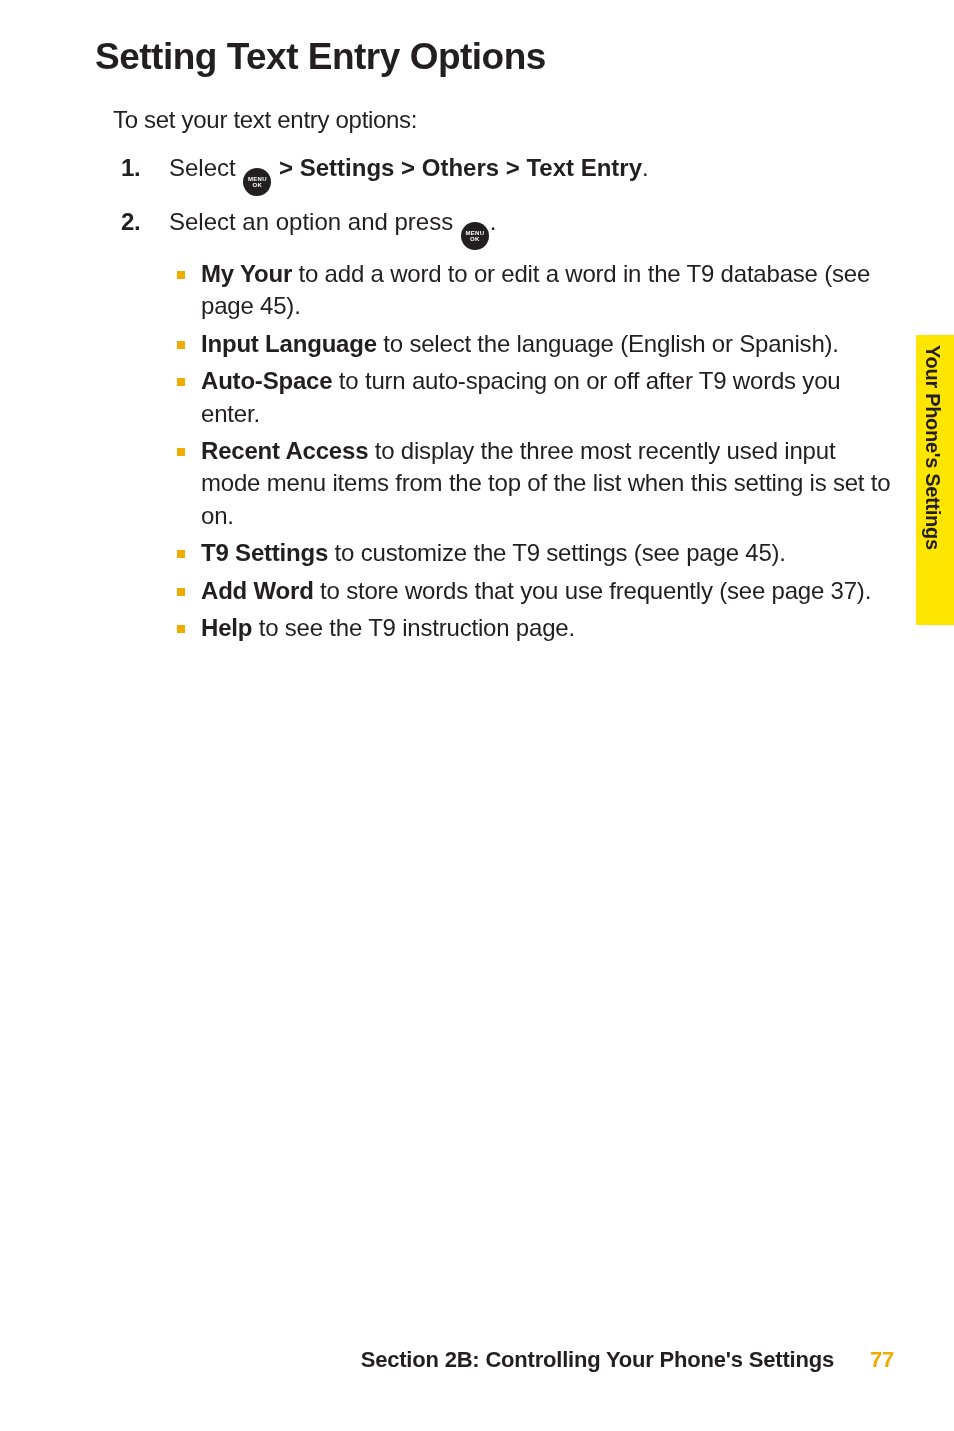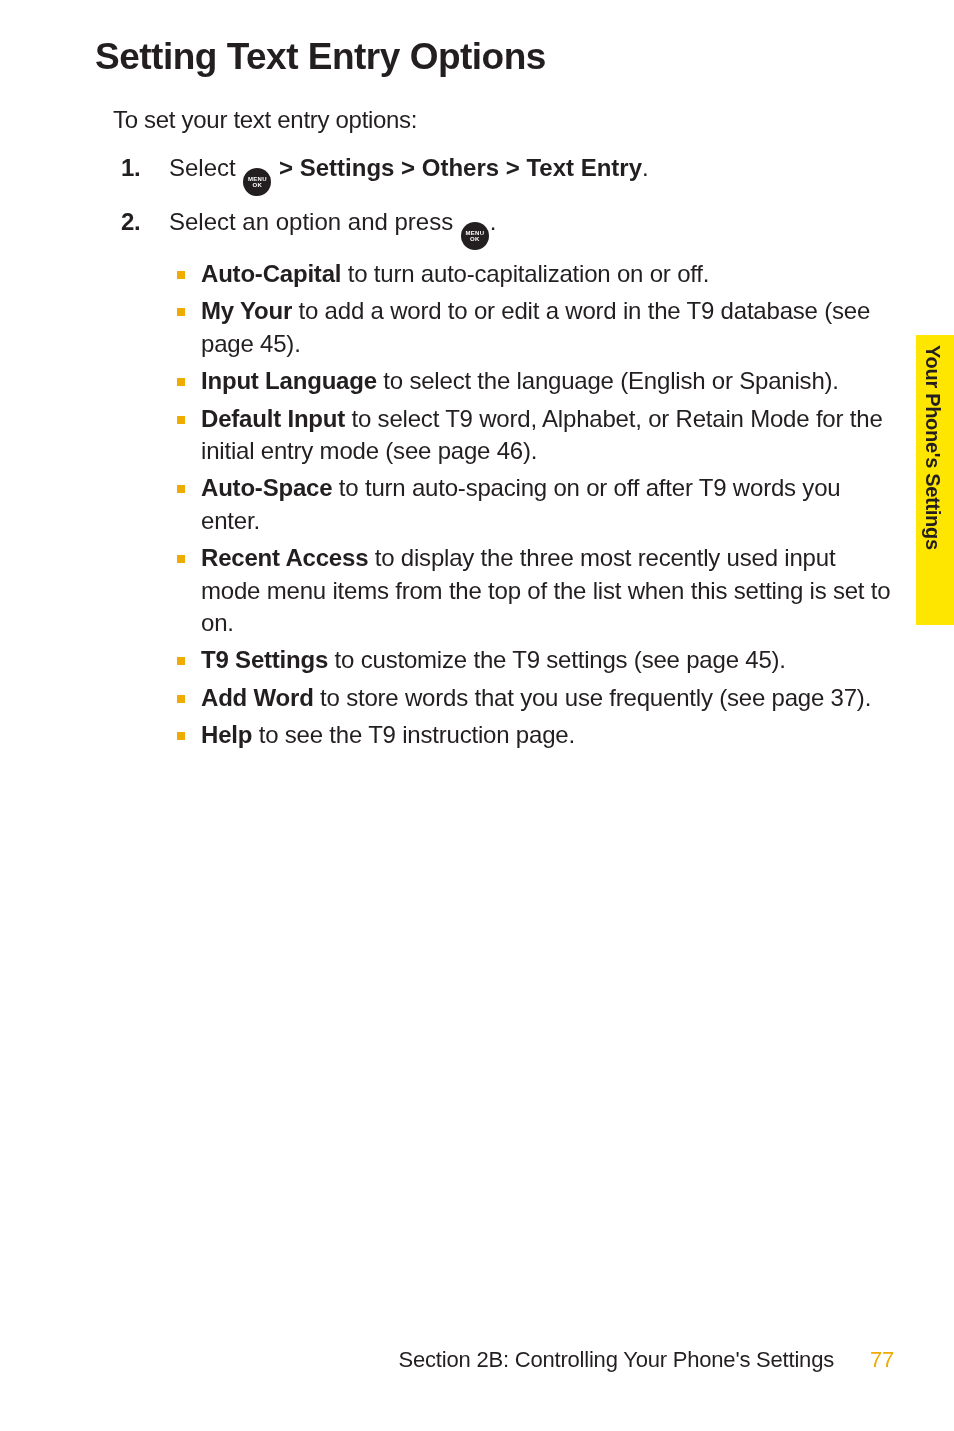--- a/index.html
+++ b/index.html
@@ -106,21 +106,21 @@
     font-size: 20px;
     font-weight: 700;
     white-space: nowrap;
     letter-spacing: -0.3px;
   }
   .footer {
     position: absolute;
     bottom: 58px;
     right: 60px;
     font-size: 22px;
-    font-weight: 400;
+    font-weight: 700;
     letter-spacing: -0.2px;
   }
   .page-num {
     color: #f0ab00;
     margin-left: 30px;
   }
   b { font-weight: 700; }
 </style>
 </head>
 <body>
@@ -141,24 +141,22 @@
     </li>
     <li class="step">
       <span class="step-num">2.</span>
       <span class="step-body">
         <span>Select an option and press </span><span class="menu-icon">
             <span class="menu-icon-inner">MENU
 OK</span>
           </span><span>.</span>
 
         <ul class="bullets">
-          <li><b>Auto-Capital</b><span> to turn auto-capitalization on or off.</span></li>
           <li><b>My Your</b><span> to add a word to or edit a word in the T9 database (see page 45).</span></li>
           <li><b>Input Language</b><span> to select the language (English or Spanish).</span></li>
-          <li><b>Default Input</b><span> to select T9 word, Alphabet, or Retain Mode for the initial entry mode (see page 46).</span></li>
           <li><b>Auto-Space</b><span> to turn auto-spacing on or off after T9 words you enter.</span></li>
           <li><b>Recent Access</b><span> to display the three most recently used input mode menu items from the top of the list when this setting is set to on.</span></li>
           <li><b>T9 Settings</b><span> to customize the T9 settings (see page 45).</span></li>
           <li><b>Add Word</b><span> to store words that you use frequently (see page 37).</span></li>
           <li><b>Help</b><span> to see the T9 instruction page.</span></li>
         </ul>
       </span>
     </li>
   </ol>
 </div>

